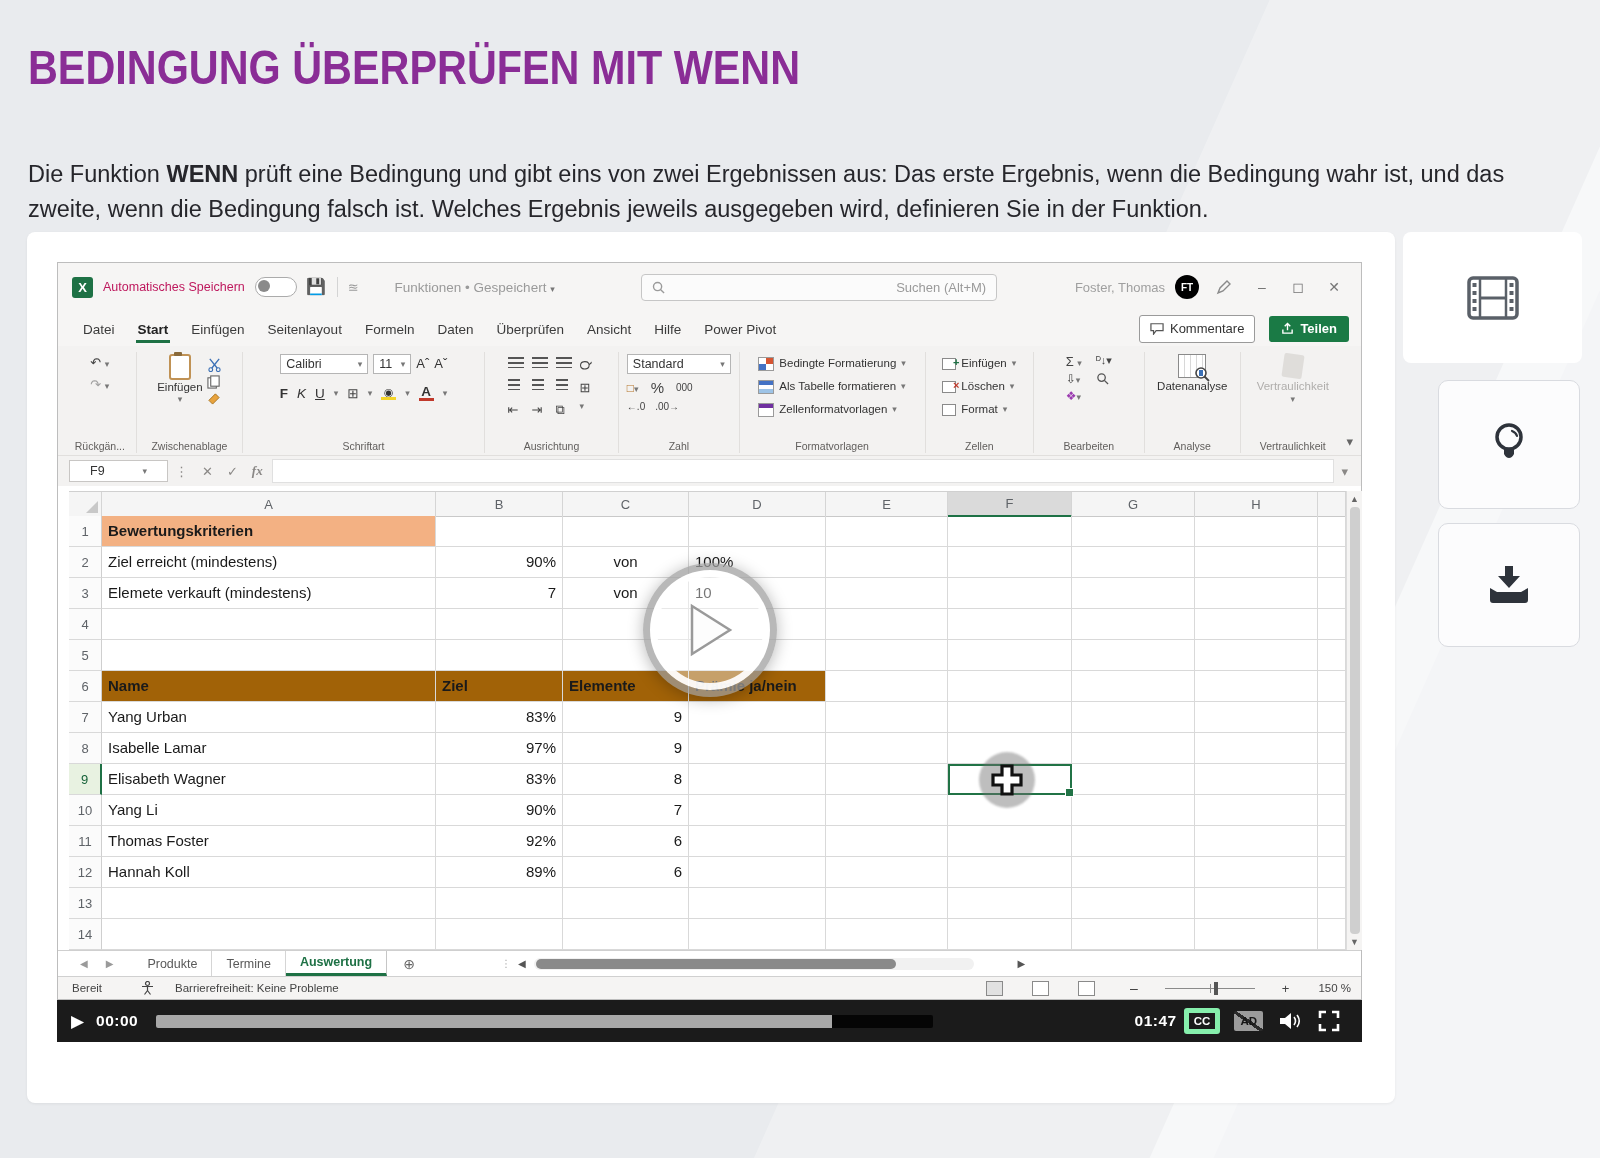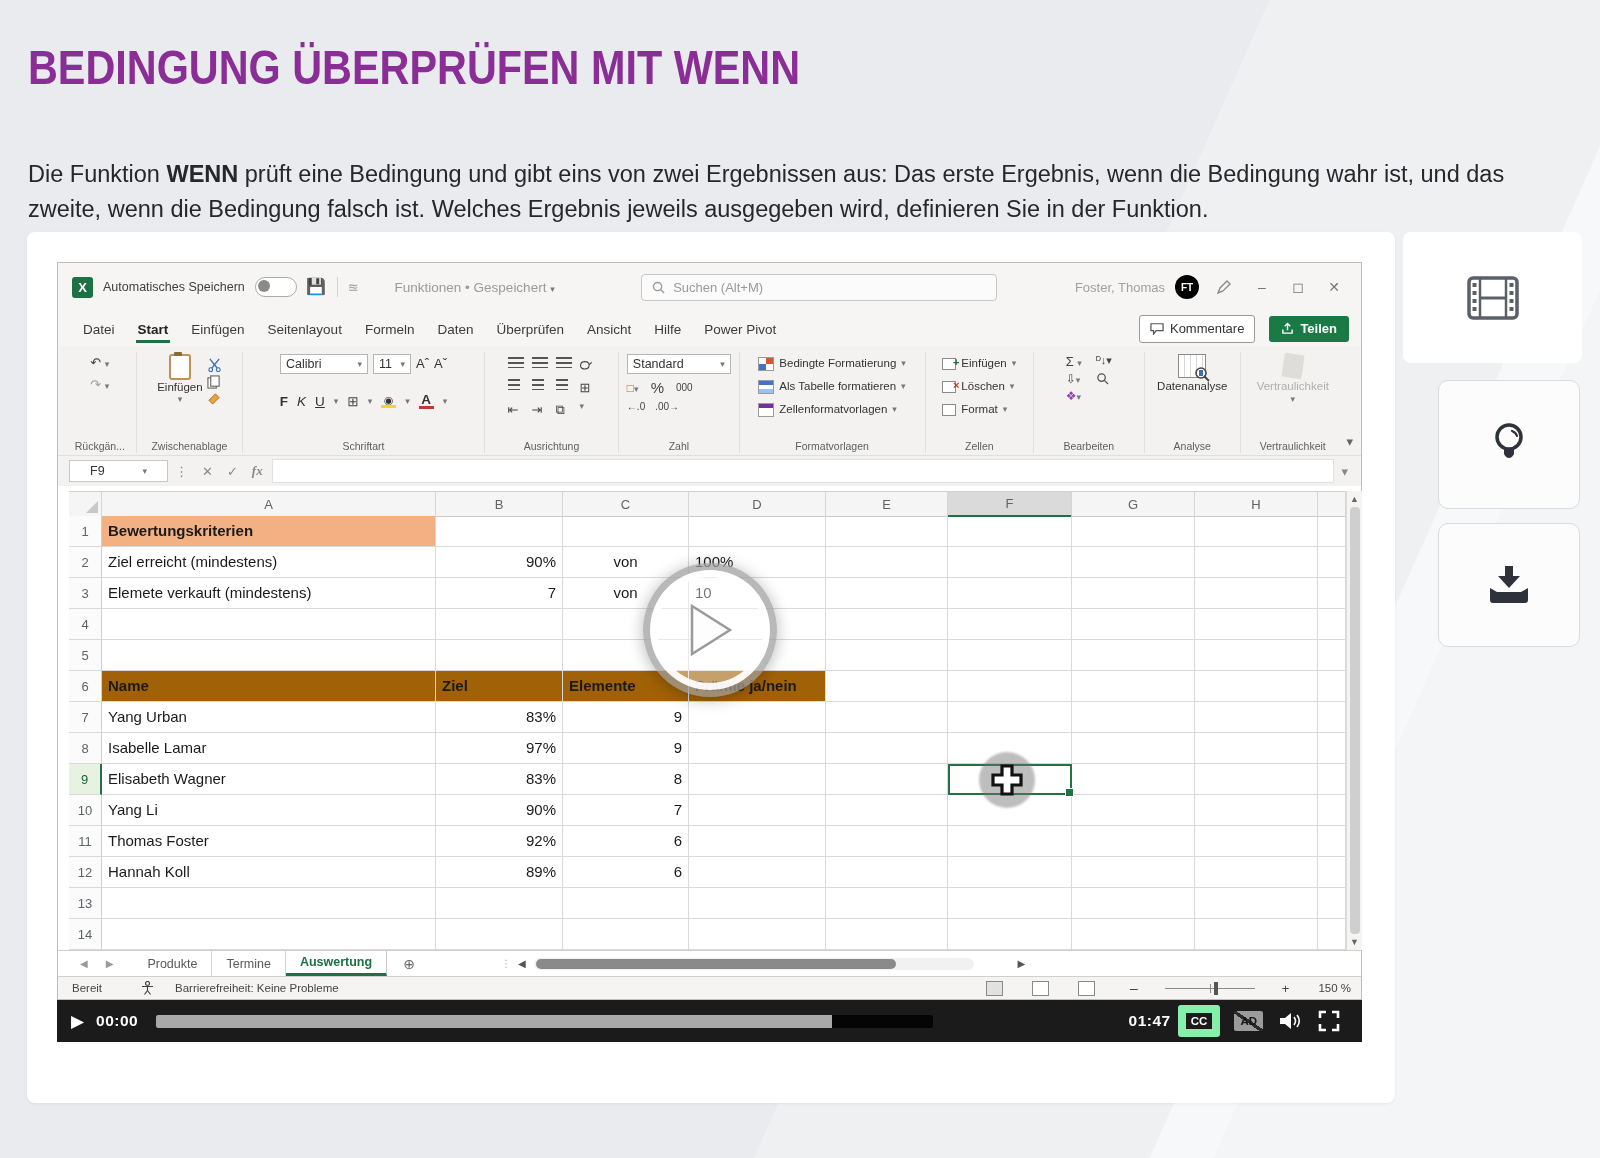--- a/index.html
+++ b/index.html
@@ -20,29 +20,29 @@
     border-radius:8px;z-index:1;box-shadow:0 1px 3px rgba(0,0,0,.06);}
   .video{position:absolute;left:30px;top:30px;width:1305px;height:780px;}
   .frame{position:absolute;left:0;top:0;width:1303px;height:736px;background:#fff;
     border:1px solid #bdbdbd;font-size:13px;color:#333;}
 
   
   .tbar{position:absolute;left:0;top:0;width:100%;height:48px;background:#f6f5f4;
     display:flex;align-items:center;padding:0 14px;box-sizing:border-box;gap:10px;}
   .xlicon{width:21px;height:21px;background:#1e7145;border-radius:3px;color:#fff;font-weight:700;
     font-size:13px;display:flex;align-items:center;justify-content:center;flex:0 0 auto;}
-  .autosave{color:#404040;font-size:12.5px;white-space:nowrap;}
+  .autosave{color:#be185d;font-size:12.5px;white-space:nowrap;}
   .toggle{width:40px;height:18px;border:1px solid #ababab;border-radius:10px;background:#fff;position:relative;flex:0 0 auto;}
   .toggle .knob{position:absolute;left:2px;top:2px;width:12px;height:12px;border-radius:50%;background:#8a8a8a;}
   .saveicon{color:#b13dbb;font-size:16px;line-height:16px;}
   .vsep{width:1px;height:20px;background:#d4d4d4;}
   .qat{color:#9a9a9a;font-size:13px;}
   .docname{color:#9a9a9a;font-size:13.5px;margin-left:26px;white-space:nowrap;}
   .searchbox{width:356px;height:27px;border:1px solid #c6c6c6;border-radius:4px;background:#fbfbfb;
-    display:flex;align-items:center;gap:8px;padding:0 10px;box-sizing:border-box;color:#9a9a9a;font-size:13px;}
+    display:flex;align-items:center;gap:8px;padding:0 10px;box-sizing:border-box;color:#9a9a9a;font-size:13px;justify-content:space-between;}
   .spacerA{flex:1.15;} .spacerB{flex:1;}
   .user{color:#9f9f9f;font-size:13px;white-space:nowrap;}
   .avatar{width:24px;height:24px;border-radius:50%;background:#000000;color:#fff;font-size:10px;
     font-weight:700;display:flex;align-items:center;justify-content:center;}
   .winbtn{color:#767676;font-size:14px;width:26px;text-align:center;}
 
   
   .mbar{position:absolute;left:0;top:48px;width:100%;height:35px;background:#f6f5f4;display:flex;
     align-items:center;padding:0 12px 0 23px;box-sizing:border-box;}
   .mtab{color:#3b3b3b;font-size:13.5px;margin-right:19px;padding:8px 2px 6px;white-space:nowrap;}
@@ -163,21 +163,21 @@
     display:flex;align-items:center;justify-content:center;box-sizing:border-box;}
 
   
   .cbar{position:absolute;left:0;top:738px;width:1305px;height:42px;background:#1b1b1b;display:flex;
     align-items:center;box-sizing:border-box;padding:0 14px;color:#fff;}
   .pbtn{color:#fff;font-size:17px;margin-right:12px;}
   .ctime{font-size:15.5px;font-weight:700;letter-spacing:.5px;margin-right:18px;}
   .ptrack{width:777px;height:13px;background:#050505;border-radius:2px;position:relative;overflow:hidden;}
   .pfill{position:absolute;left:0;top:0;bottom:0;width:87%;background:#a8a8a8;}
   .cspace{flex:1;}
-  .ccbtn{border:8px solid #86efac;border-radius:3px;font-size:11.5px;font-weight:700;padding:2px 5px;margin:0 7px;}
+  .ccbtn{border:5px solid #86efac;border-radius:3px;font-size:11.5px;font-weight:700;padding:2px 5px;margin:0 7px;}
   .adbtn{background:#9b9b9b;color:#161616;border-radius:2px;font-size:11.5px;font-weight:700;padding:4px 6px;margin:0 7px;
     background-image:linear-gradient(to top right,transparent 44%,#2a2a2a 44%,#2a2a2a 54%,transparent 54%);}
   .cico{margin:0 8px;display:flex;align-items:center;}
 
   
   .filmcard{position:absolute;left:1403px;top:232px;width:179px;height:131px;background:#fff;border-radius:8px;
     display:flex;align-items:center;justify-content:center;z-index:1;}
   .sidebtn{position:absolute;width:140px;background:#fcfcfd;border:1.5px solid #d9dbe0;border-radius:10px;
     display:flex;align-items:center;justify-content:center;z-index:1;}
   .bulbbtn{left:1438px;top:380px;height:127px;}
@@ -282,21 +282,21 @@
                 </svg>
               <svg width="14" height="13" viewBox="0 0 15 14">
                   <path d="M2 9 L9 2 L13 6 L6 13 Z" fill="#e8a33d" stroke="#a8741f" stroke-width="1"></path>
                 </svg>
             </div>
           </div>
           <span class="rgl">Zwischenablage</span>
         </div>
         <div class="rsep"></div>
         <div class="rgrp" style="width:242px">
-          <div class="rbody" style="flex-direction:column;align-items:center;gap:19px">
+          <div class="rbody" style="flex-direction:column;align-items:flex-end;gap:11px">
             <div class="fontrow">
               <div class="selbox">
                   <span>Calibri</span>
                   <span class="chev">▾</span>
                 </div>
               <div class="selbox selsm">
                   <span>11</span>
                   <span class="chev">▾</span>
                 </div>
               <span class="abox">Aˆ</span>

